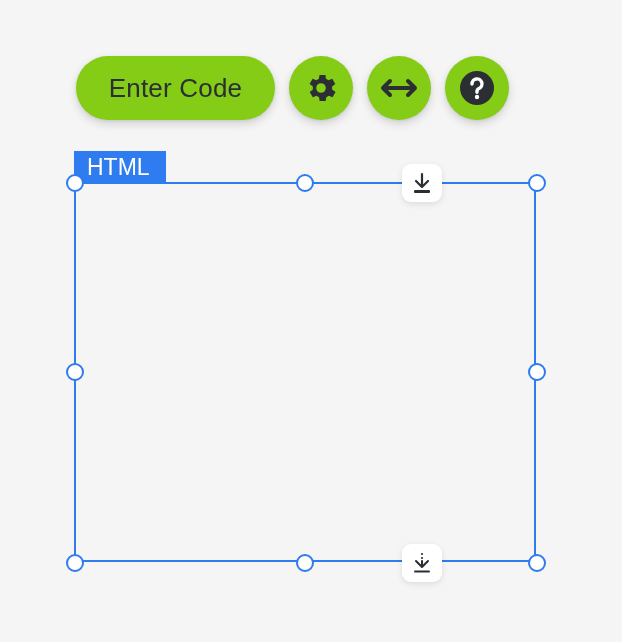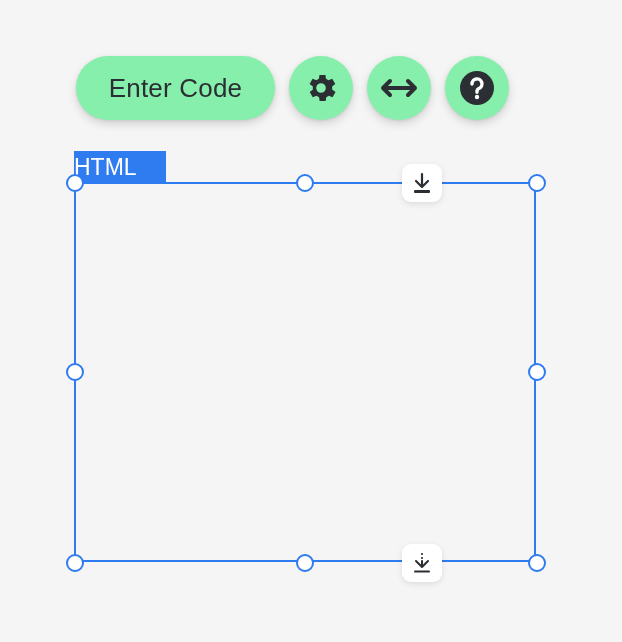--- a/index.html
+++ b/index.html
@@ -1,38 +1,38 @@
 <!DOCTYPE html>
 <html><head>
 <meta charset="utf-8">
 <style>
   html, body { margin:0; padding:0; }
   body {
     width:622px; height:642px; background:#f5f5f5; position:relative; overflow:hidden;
     font-family:"Liberation Sans", sans-serif;
   }
   .toolbar-btn {
-    position:absolute; background:#86efac; box-shadow:0 4px 10px rgba(0,0,0,0.14), 0 1px 3px rgba(0,0,0,0.08);
+    position:absolute; background:#84cc16; box-shadow:0 4px 10px rgba(0,0,0,0.14), 0 1px 3px rgba(0,0,0,0.08);
     display:flex; align-items:center; justify-content:center; cursor:pointer;
   }
   .enter-code {
     left:76px; top:56px; width:199px; height:64px; border-radius:32px;
     color:#2b2e33; font-size:26px; letter-spacing:0.2px;
   }
   .round { width:64px; height:64px; border-radius:50%; top:56px; }
   .gear-btn { left:289px; }
   .stretch-btn { left:367px; }
   .help-btn { left:445px; }
   .frame {
     position:absolute; left:74px; top:182px; width:462px; height:380px;
     border:2px solid #2f7bf0; box-sizing:border-box;
   }
   .tag {
     position:absolute; left:74px; top:151px; width:92px; height:32px; background:#2f7bf0;
-    color:#fff; font-size:23px; line-height:32px; box-sizing:border-box;
+    color:#fff; font-size:23px; line-height:32px; padding-left:13px; box-sizing:border-box;
   }
   .handle {
     position:absolute; width:14px; height:14px; border:2px solid #2f7bf0; border-radius:50%;
     background:#fff; transform:translate(-50%,-50%); cursor:pointer;
   }
   .anchor {
     position:absolute; width:40px; height:38px; background:#fff; border-radius:9px;
     transform:translate(-50%,-50%); display:flex; align-items:center; justify-content:center;
     box-shadow:0 2px 6px rgba(0,0,0,0.1); cursor:pointer;
   }

